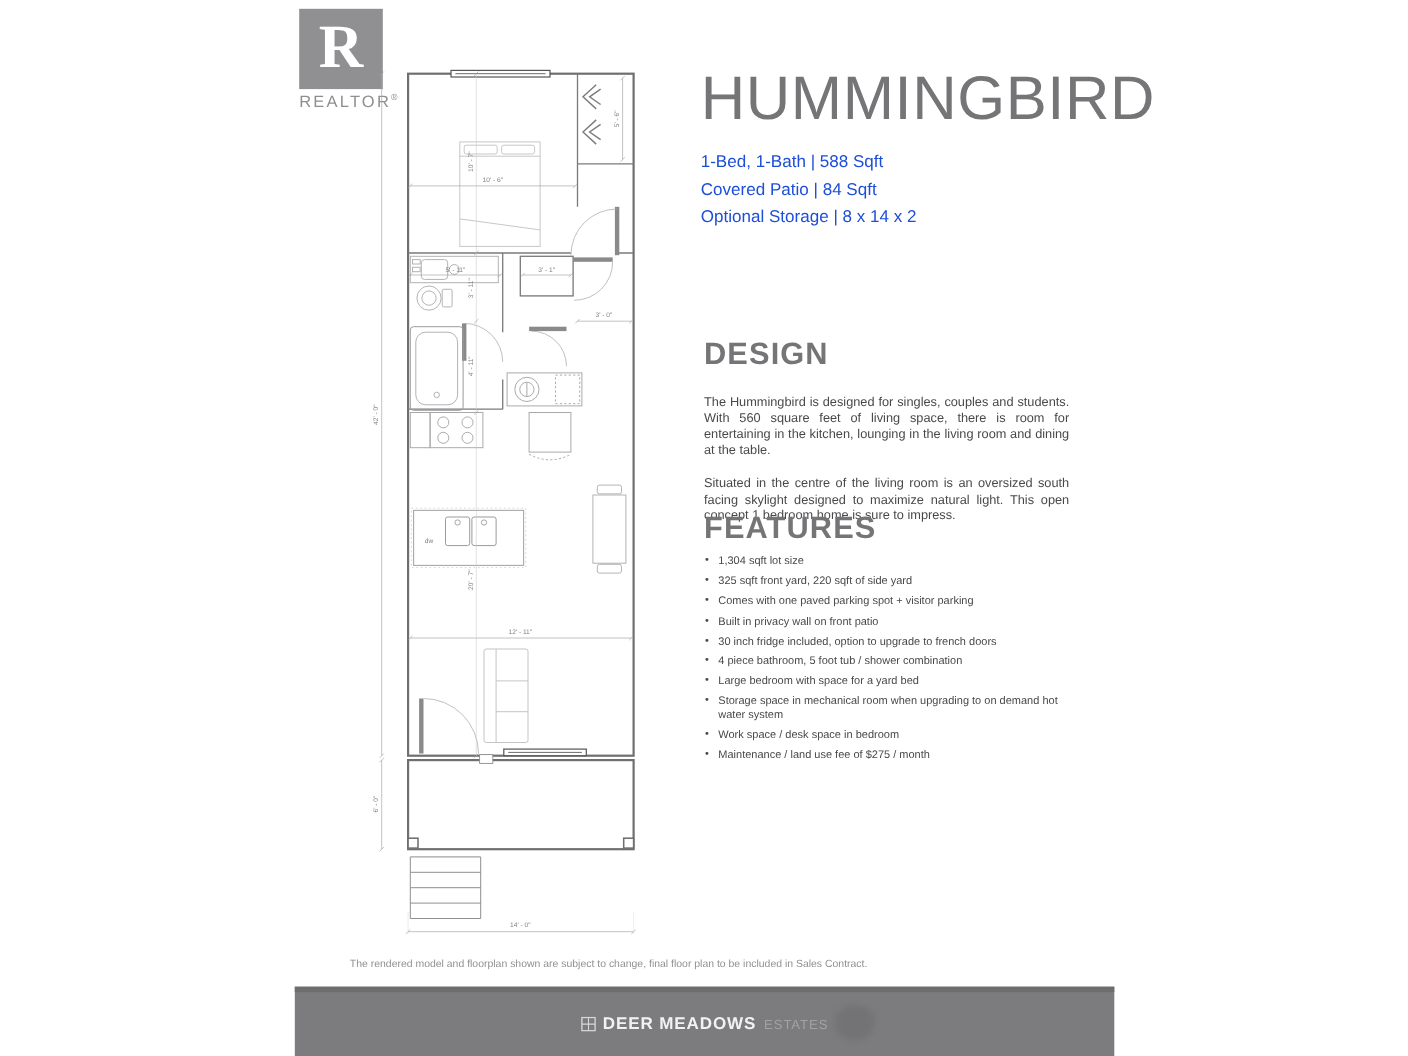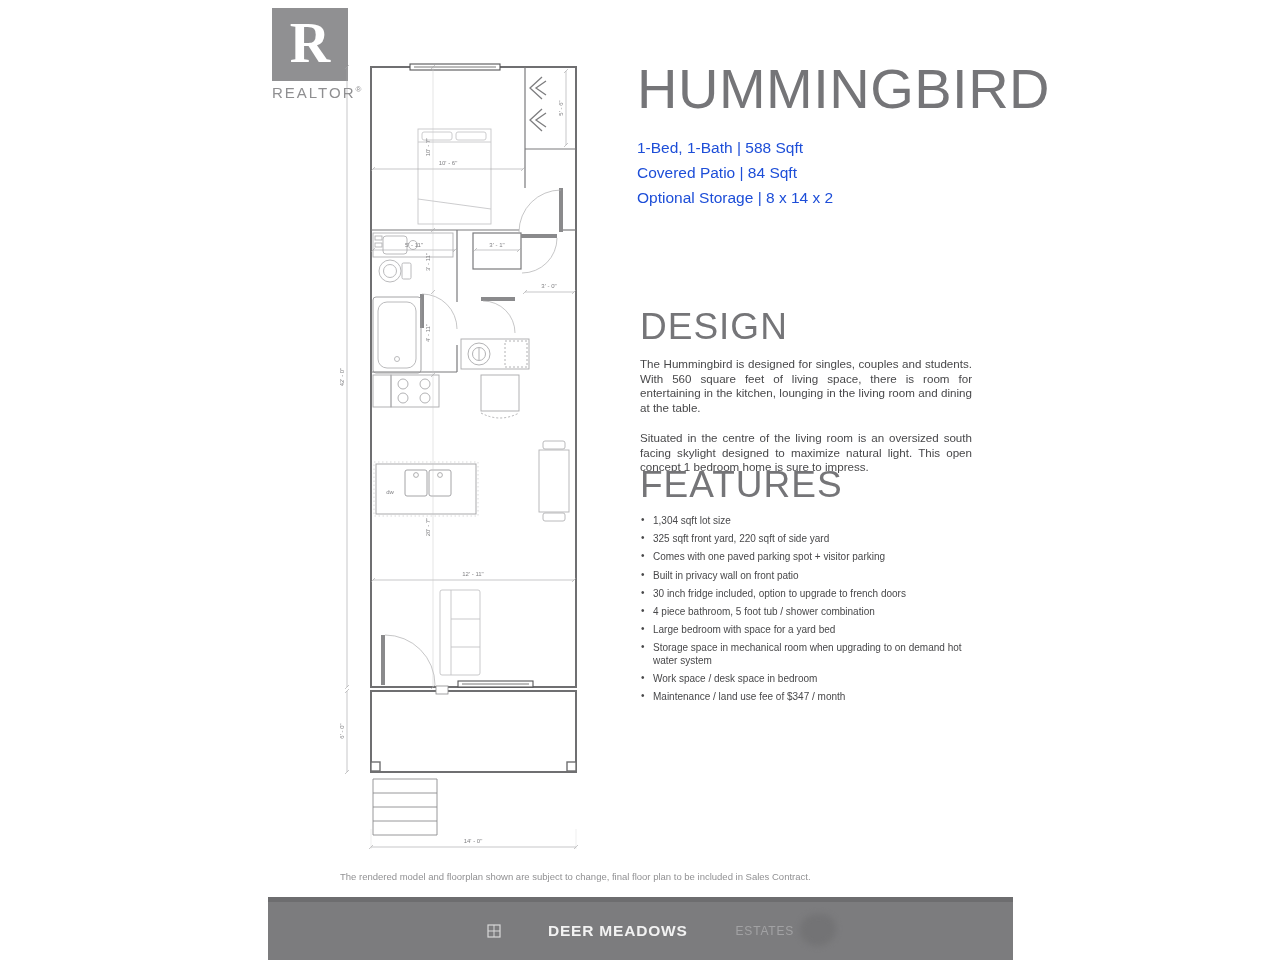--- a/index.html
+++ b/index.html
@@ -22,39 +22,39 @@
   .dimtext { font-family:"Liberation Sans", sans-serif; font-size:6px; fill:#818184; }
 
   
   .rightcol { position:absolute; left:637px; top:56px; width:334px; }
   .title { font-size:56px; letter-spacing:0.5px; color:#757578; font-weight:400;
     white-space:nowrap; }
   .specs { margin-top:14px; text-align:left; font-size:15.5px; line-height:1.62;
     color:#1d4ed8; }
   .section-design { position:absolute; left:640px; top:306px; width:332px; }
   .section-features { position:absolute; left:640px; top:464px; width:336px; }
-  .h2 { font-size:37px; color:#757578; letter-spacing:1px; font-weight:400; }
-  .para { margin-top:9px; font-size:11.6px; line-height:1.27; color:#48484a;
+  .h2 { font-size:28px; color:#757578; letter-spacing:1px; font-weight:700; }
+  .para { margin-top:21px; font-size:11.6px; line-height:1.27; color:#48484a;
     text-align:justify; }
   .para + .para { margin-top:15px; }
   .feat-list { margin-top:9px; list-style:none; }
   .feat-list li { position:relative; padding-left:13px; font-size:10px;
     line-height:1.27; color:#48484a; margin-bottom:5.5px; }
   .feat-list li::before { content:"•"; position:absolute; left:1px; top:-1px;
     font-size:10px; color:#48484a; }
 
   
-  .disclaimer { position:absolute; left:340px; top:871px; font-size:9.5px;
+  .disclaimer { position:absolute; left:318px; top:871px; font-size:9.5px;
     color:#919193; }
 
   
   .footer { position:absolute; left:268px; top:897px; width:745px; height:63px;
     background:#7c7c7e; border-top:5px solid #6d6d6f; display:flex;
     align-items:center; justify-content:center; }
-  .footer-logo { display:flex; align-items:center; position:relative;gap:41px; }
+  .footer-logo { display:flex; align-items:center; position:relative; }
   .footer-icon { width:14px; height:14px; margin-right:6px; opacity:.85; }
   .footer-primary { color:#f2f2f2; font-size:15.5px; font-weight:bold;
     letter-spacing:0.8px; }
   .footer-secondary { color:#a2a2a4; font-size:12px; letter-spacing:0.8px;
     margin-left:7px; }
   .deer-blob { position:absolute; right:-42px; top:-8px; width:36px; height:32px;
     background:#717173; border-radius:50% 45% 55% 50%; filter:blur(3px); opacity:.8; }
 </style>
 </head>
 <body>
@@ -253,21 +253,21 @@
     <ul class="feat-list">
       <li>1,304 sqft lot size</li>
       <li>325 sqft front yard, 220 sqft of side yard</li>
       <li>Comes with one paved parking spot + visitor parking</li>
       <li>Built in privacy wall on front patio</li>
       <li>30 inch fridge included, option to upgrade to french doors</li>
       <li>4 piece bathroom, 5 foot tub / shower combination</li>
       <li>Large bedroom with space for a yard bed</li>
       <li>Storage space in mechanical room when upgrading to on demand hot water system</li>
       <li>Work space / desk space in bedroom</li>
-      <li>Maintenance / land use fee of $347 / month</li>
+      <li>Maintenance / land use fee of $275 / month</li>
     </ul>
   </div>
 
   <div class="disclaimer">The rendered model and floorplan shown are subject to change, final floor plan to be included in Sales Contract.</div>
 
   <div class="footer">
     <div class="footer-logo">
       <svg class="footer-icon" viewBox="0 0 14 14">
         <rect x="1" y="1" width="12" height="12" fill="none" stroke="#e8e8e8" stroke-width="1.2"></rect>
         <line x1="1" y1="7" x2="13" y2="7" stroke="#e8e8e8" stroke-width="1"></line>

